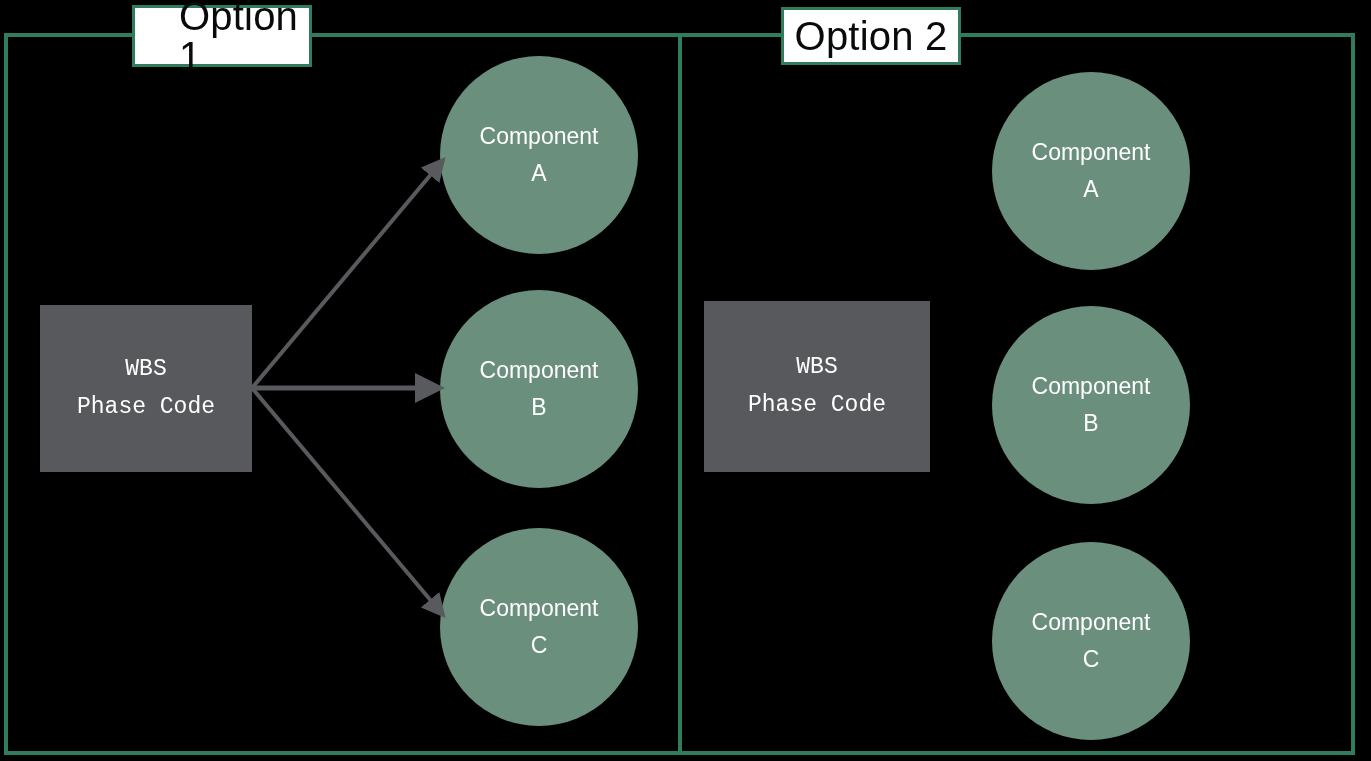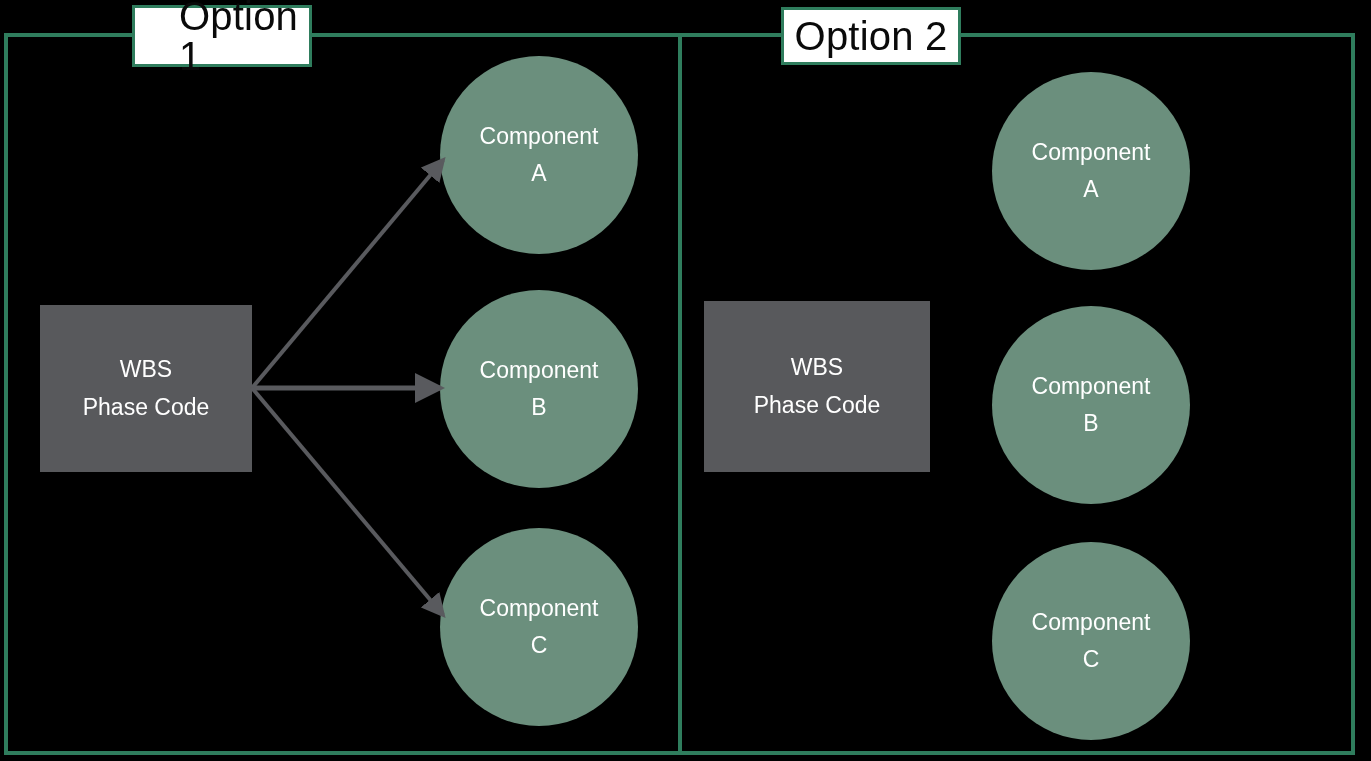--- a/index.html
+++ b/index.html
@@ -66,20 +66,21 @@
     background: #58595C;
     color: #FFFFFF;
     display: flex;
     flex-direction: column;
     align-items: center;
     justify-content: center;
     font-size: 23px;
     line-height: 1.65;
     text-align: center;
     z-index: 3;
+    font-family: Liberation Mono, monospace;
   }
   #wbs-box-1 { left: 40px;  top: 305px; width: 212px; height: 167px; }
   #wbs-box-2 { left: 704px; top: 301px; width: 226px; height: 171px; }
   .wbs-line { display: block; }
 
   
   .component-circle {
     position: absolute;
     border-radius: 50%;
     background: #6B8F7D;

